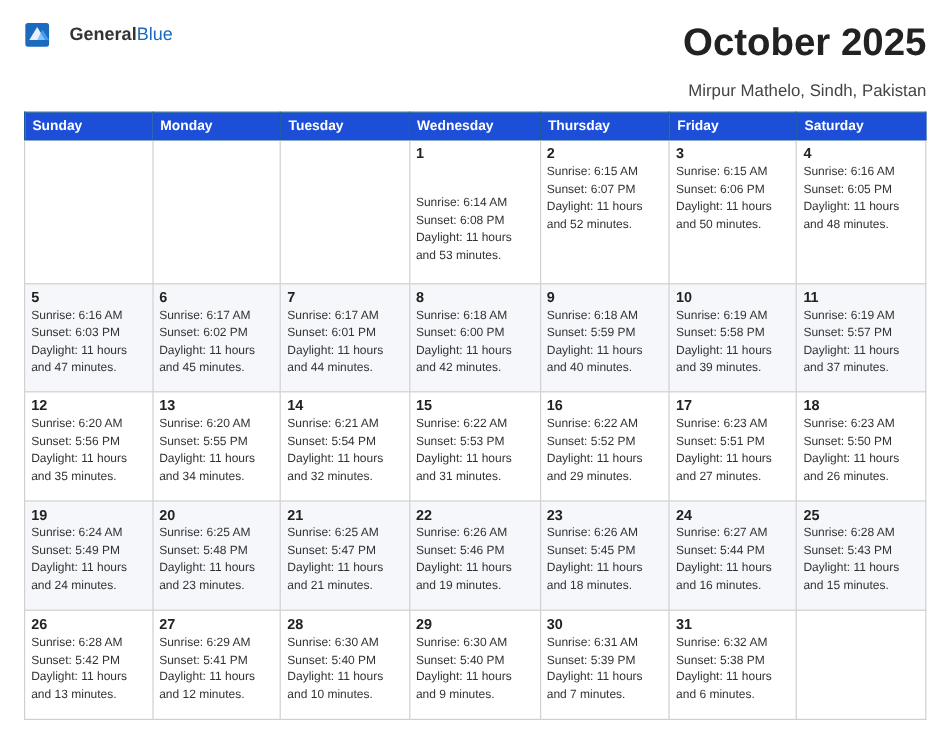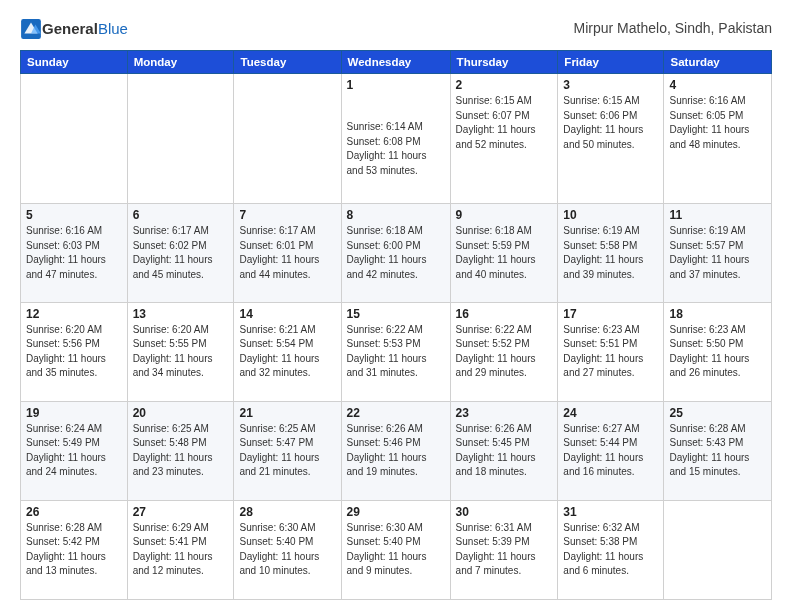--- a/index.html
+++ b/index.html
@@ -19,21 +19,21 @@
     }
     .header {
       display: flex;
       justify-content: space-between;
       align-items: flex-start;
       margin-bottom: 10px;
     }
     .logo {
       display: flex;
       align-items: center;
-      gap: 0;
+      gap: 16px;
     }
     .logo-text-general {
       font-size: 15px;
       font-weight: bold;
       color: #333;
       line-height: 1.1;
     }
     .logo-text-blue {
       font-size: 15px;
       font-weight: normal;
@@ -49,21 +49,21 @@
     }
     .month-title {
       font-size: 32px;
       font-weight: bold;
       color: #222;
       line-height: 1.1;
     }
     .location {
       font-size: 14px;
       color: #444;
-      margin-top: 2px;
+      margin-top: 14px;
     }
     .calendar {
       flex: 1;
       border-collapse: collapse;
       width: 100%;
       font-size: 10.5px;
     }
     .calendar th {
       background-color: #1d4ed8;
       color: #fff;
@@ -112,20 +112,21 @@
         <polygon points="28,12 38,28 20,28" fill="#5aacff" opacity="0.7"></polygon>
       </svg>
       <div>
         <div style="display:flex; gap:0px;">
           <span class="logo-text-general">General</span>
           <span class="logo-text-blue">Blue</span>
         </div>
       </div>
     </div>
     <div class="title-block">
+      <div class="month-title">October 2025</div>
       <div class="location">Mirpur Mathelo, Sindh, Pakistan</div>
     </div>
   </div>
 
   <table class="calendar">
     <thead>
       <tr>
         <th>Sunday</th>
         <th>Monday</th>
         <th>Tuesday</th>

